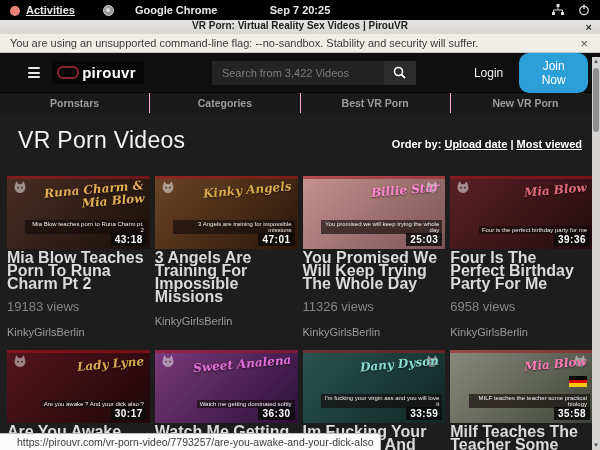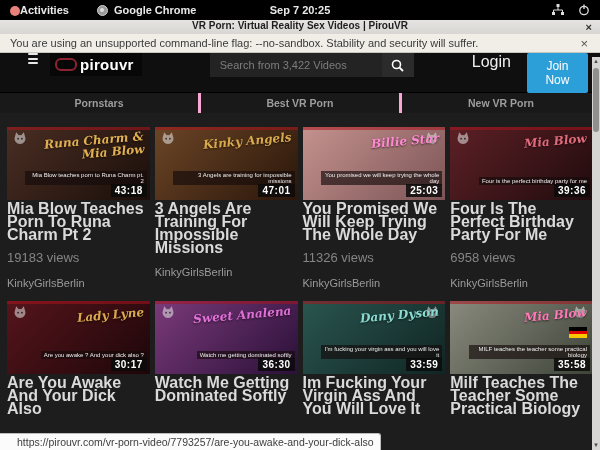--- a/index.html
+++ b/index.html
@@ -2,23 +2,23 @@
 <html><head>
 <meta charset="utf-8">
 <style>
   * { margin:0; padding:0; box-sizing:border-box; }
   html,body { width:600px; height:450px; overflow:hidden; background:#1d1d1d;
     font-family:"Liberation Sans", sans-serif; }
 
   
   .gnome-bar { height:20px; background:#000; color:#e9e9e9; display:flex;
     align-items:center; font-size:11px; font-weight:700; position:relative; }
-  .gnome-left { display:flex; align-items:flex-end; padding-left:10px; }
+  .gnome-left { display:flex; align-items:flex-end; gap:6px; padding-left:10px;text-decoration:underline; }
   .dot-icon { width:10px; height:10px; border-radius:50%; background:#e8837c; display:inline-block; }
-  .chrome-chip { display:flex; align-items:center; gap:6px; margin-left:28px;text-align:center; }
+  .chrome-chip { display:flex; align-items:center; gap:21px; margin-left:28px;text-align:center; }
   .chrome-icon { width:11px; height:11px; border-radius:50%; background:#9a9a9a;
     border:1px solid #cfcfcf; position:relative; }
   .chrome-icon::after { content:""; position:absolute; inset:2.5px; border-radius:50%; background:#dedede; }
   .gnome-clock { position:absolute; left:50%; transform:translateX(-50%); }
   .gnome-right { margin-left:auto; display:flex; align-items:center; gap:14px; padding-right:10px; }
   .gnome-right svg { display:block; }
 
   
   .title-bar { height:14px; background:linear-gradient(#e6e4e2,#d8d6d3);
     display:flex; justify-content:center; position:relative;
@@ -26,39 +26,39 @@
   .title-bar .win-close { position:absolute; right:8px; top:0; font-size:11px;
     color:#333; cursor:default; line-height:14px; }
 
   
   .warn-bar { height:19px; background:#f1eee8; border-bottom:1px solid #c9c6c0;
     display:flex; align-items:center; font-size:11px; color:#3a3a3a;
     padding:0 10px; position:relative; }
   .warn-close { position:absolute; right:12px; color:#555; font-size:13px; }
 
   
-  .site-header { height:39px; background:#0f0f0f; display:flex; align-items:flex-start; padding:0 12px; }
+  .site-header { height:39px; background:#0f0f0f; display:flex; align-items:center; padding:0 12px; }
   .hamburger { width:14px; display:flex; flex-direction:column; gap:2.5px; margin:0 12px 0 16px; cursor:pointer; }
   .hamburger span { height:2px; background:#e8e8e8; border-radius:1px; }
   .logo { display:flex; align-items:center; gap:3px; background:#070707; padding:3px 8px 3px 5px; }
   .logo-text { color:#fff; font-size:15px; font-weight:700; letter-spacing:.3px; }
   .search-wrap { display:flex; margin-left:68px; }
   .search-input { width:172px; height:24px; background:#232323; border:none; color:#8b8b8b;
     font-size:11px; padding:0 10px; font-family:"Liberation Sans",sans-serif; }
   .search-input::placeholder { color:#7d7d7d; }
   .search-btn { width:32px; height:24px; background:#2b2b2b; border:none; display:flex;
     align-items:center; justify-content:center; cursor:pointer; }
-  .login { color:#efefef; font-size:16px; margin-left:58px; cursor:pointer; }
+  .login { color:#efefef; font-size:12px; margin-left:58px; cursor:pointer; }
   .join-btn { margin-left:16px; border:none; color:#fff; font-size:12px; font-weight:400;
-    padding:6px 13px; border-radius:2px; cursor:pointer; }
+    padding:6px 13px; border-radius:10px; cursor:pointer; }
 
   
   .nav { height:21px; background:#191919; display:flex; border-top:1px solid #000; }
   .nav-item { flex:1; display:flex; align-items:center; justify-content:center;
-    color:#9d9d9d; font-size:10.5px; font-weight:700; border-right:3px solid #f9a8d4; cursor:pointer; }
+    color:#9d9d9d; font-size:10.5px; font-weight:700; border-right:1px solid #f9a8d4; cursor:pointer; }
   .nav-item:last-child { border-right:none; }
 
   
   .content { padding:14px 7px 0 7px; }
   .head-row { display:flex; align-items:baseline; padding:0 11px 0 11px; margin-bottom:22px; }
   .page-title { color:#f4f4f4; font-size:23px; font-weight:400; letter-spacing:.3px; }
   .order-by { margin-left:auto; color:#fff; font-size:11px; font-weight:700; }
   .order-by a { color:#fff; text-decoration:underline; cursor:pointer; }
 
   .grid { display:grid; grid-template-columns:repeat(4,1fr); column-gap:5px; row-gap:12px; }
@@ -155,25 +155,33 @@
         <line x1="8.6" y1="8.6" x2="12" y2="12" stroke="#fff" stroke-width="1.8"></line>
       </svg>
     </button>
   </div>
   <span class="login">Login</span>
   <button class="join-btn" style="background: rgb(45, 159, 216);">Join Now</button>
 </div>
 
 <div class="nav" id="nav">
     <div class="nav-item">Pornstars</div>
+    <div class="nav-item">Categories</div>
     <div class="nav-item">Best VR Porn</div>
     <div class="nav-item">New VR Porn</div>
   </div>
 
 <div class="content">
+  <div class="head-row">
+    <span class="page-title">VR Porn Videos</span>
+    <span class="order-by">
+      <span>Order by:</span>
+      <a>Upload date</a><span> | </span><a>Most viewed</a>
+    </span>
+  </div>
   <div class="grid" id="grid">
   <div class="card">
     <div class="thumb" style="background: linear-gradient(135deg, rgb(74, 46, 35), rgb(26, 14, 10));">
       <svg class="cat-logo cat-left" width="16" height="14" viewBox="0 0 24 22">
         <path d="M4 9 L6 2 L10 6.5 A7 7 0 0 1 14 6.5 L18 2 L20 9 A8.5 8.5 0 1 1 4 9 Z" fill="#e6e6e6"></path>
         <circle cx="9" cy="12" r="1.4" fill="#222"></circle>
             <circle cx="15" cy="12" r="1.4" fill="#222"></circle>
       </svg>
 
       <div class="script" style="color: rgb(224, 176, 82);">Runa Charm &amp; Mia Blow</div>

